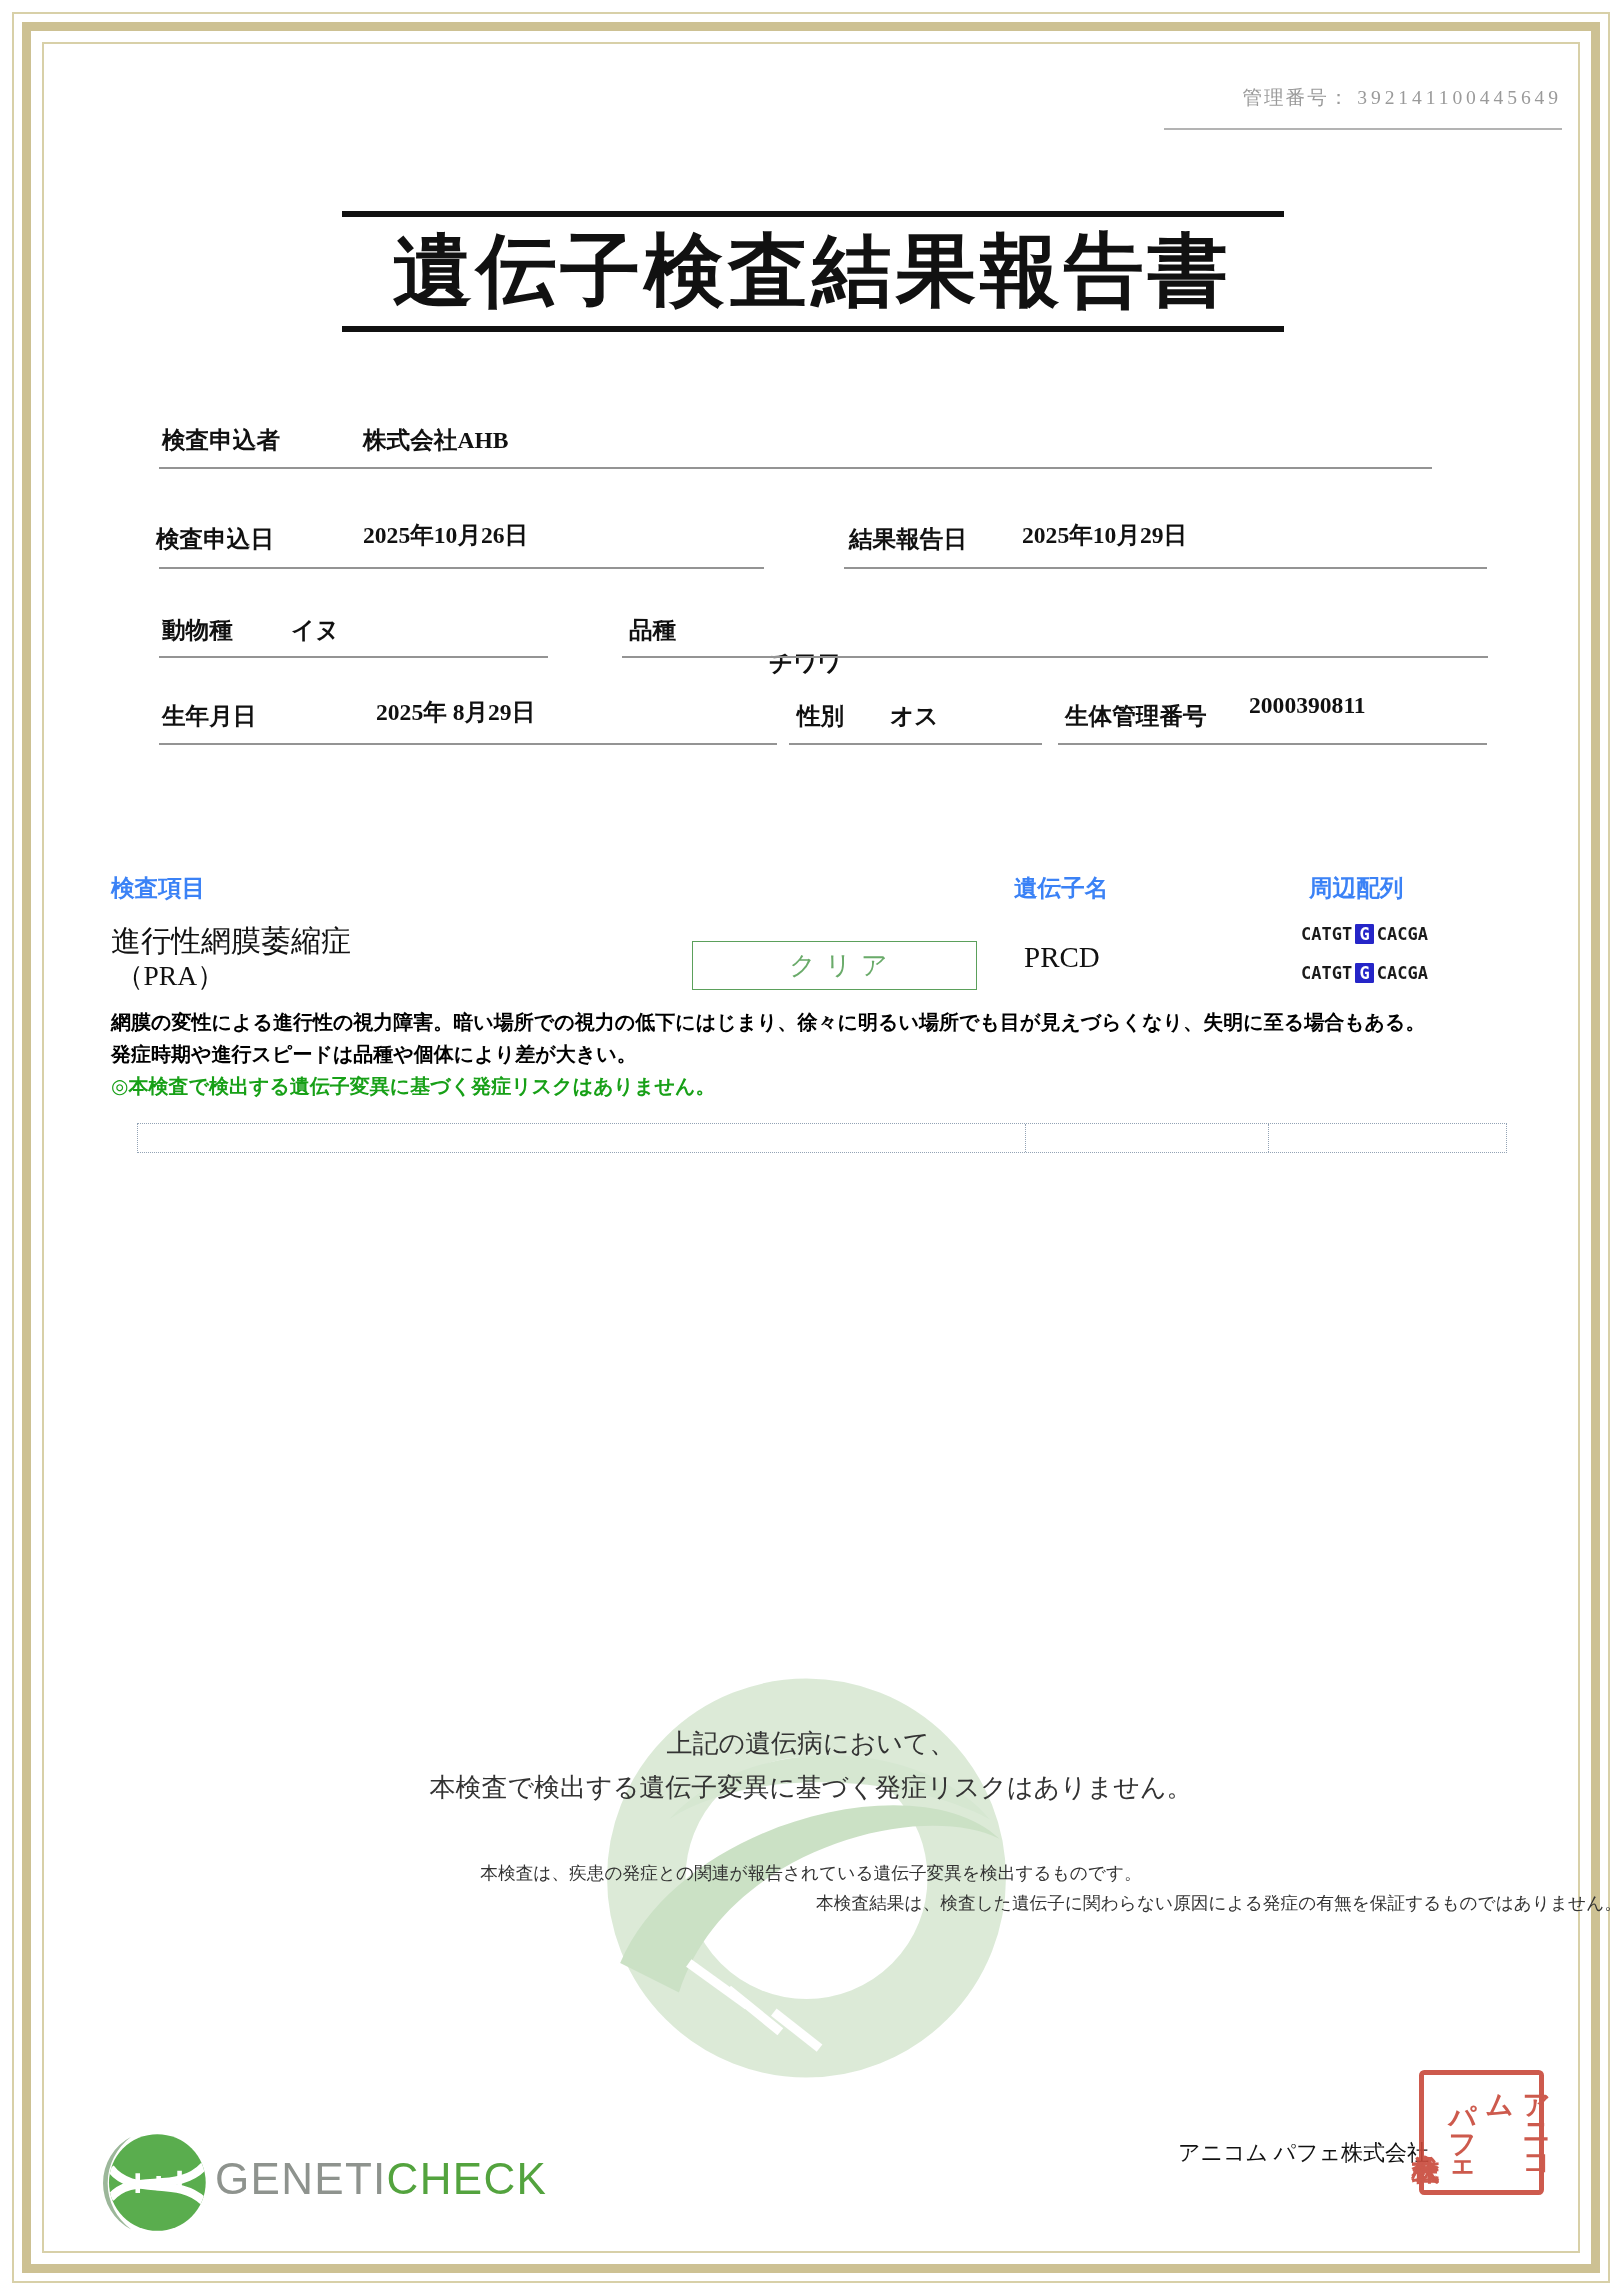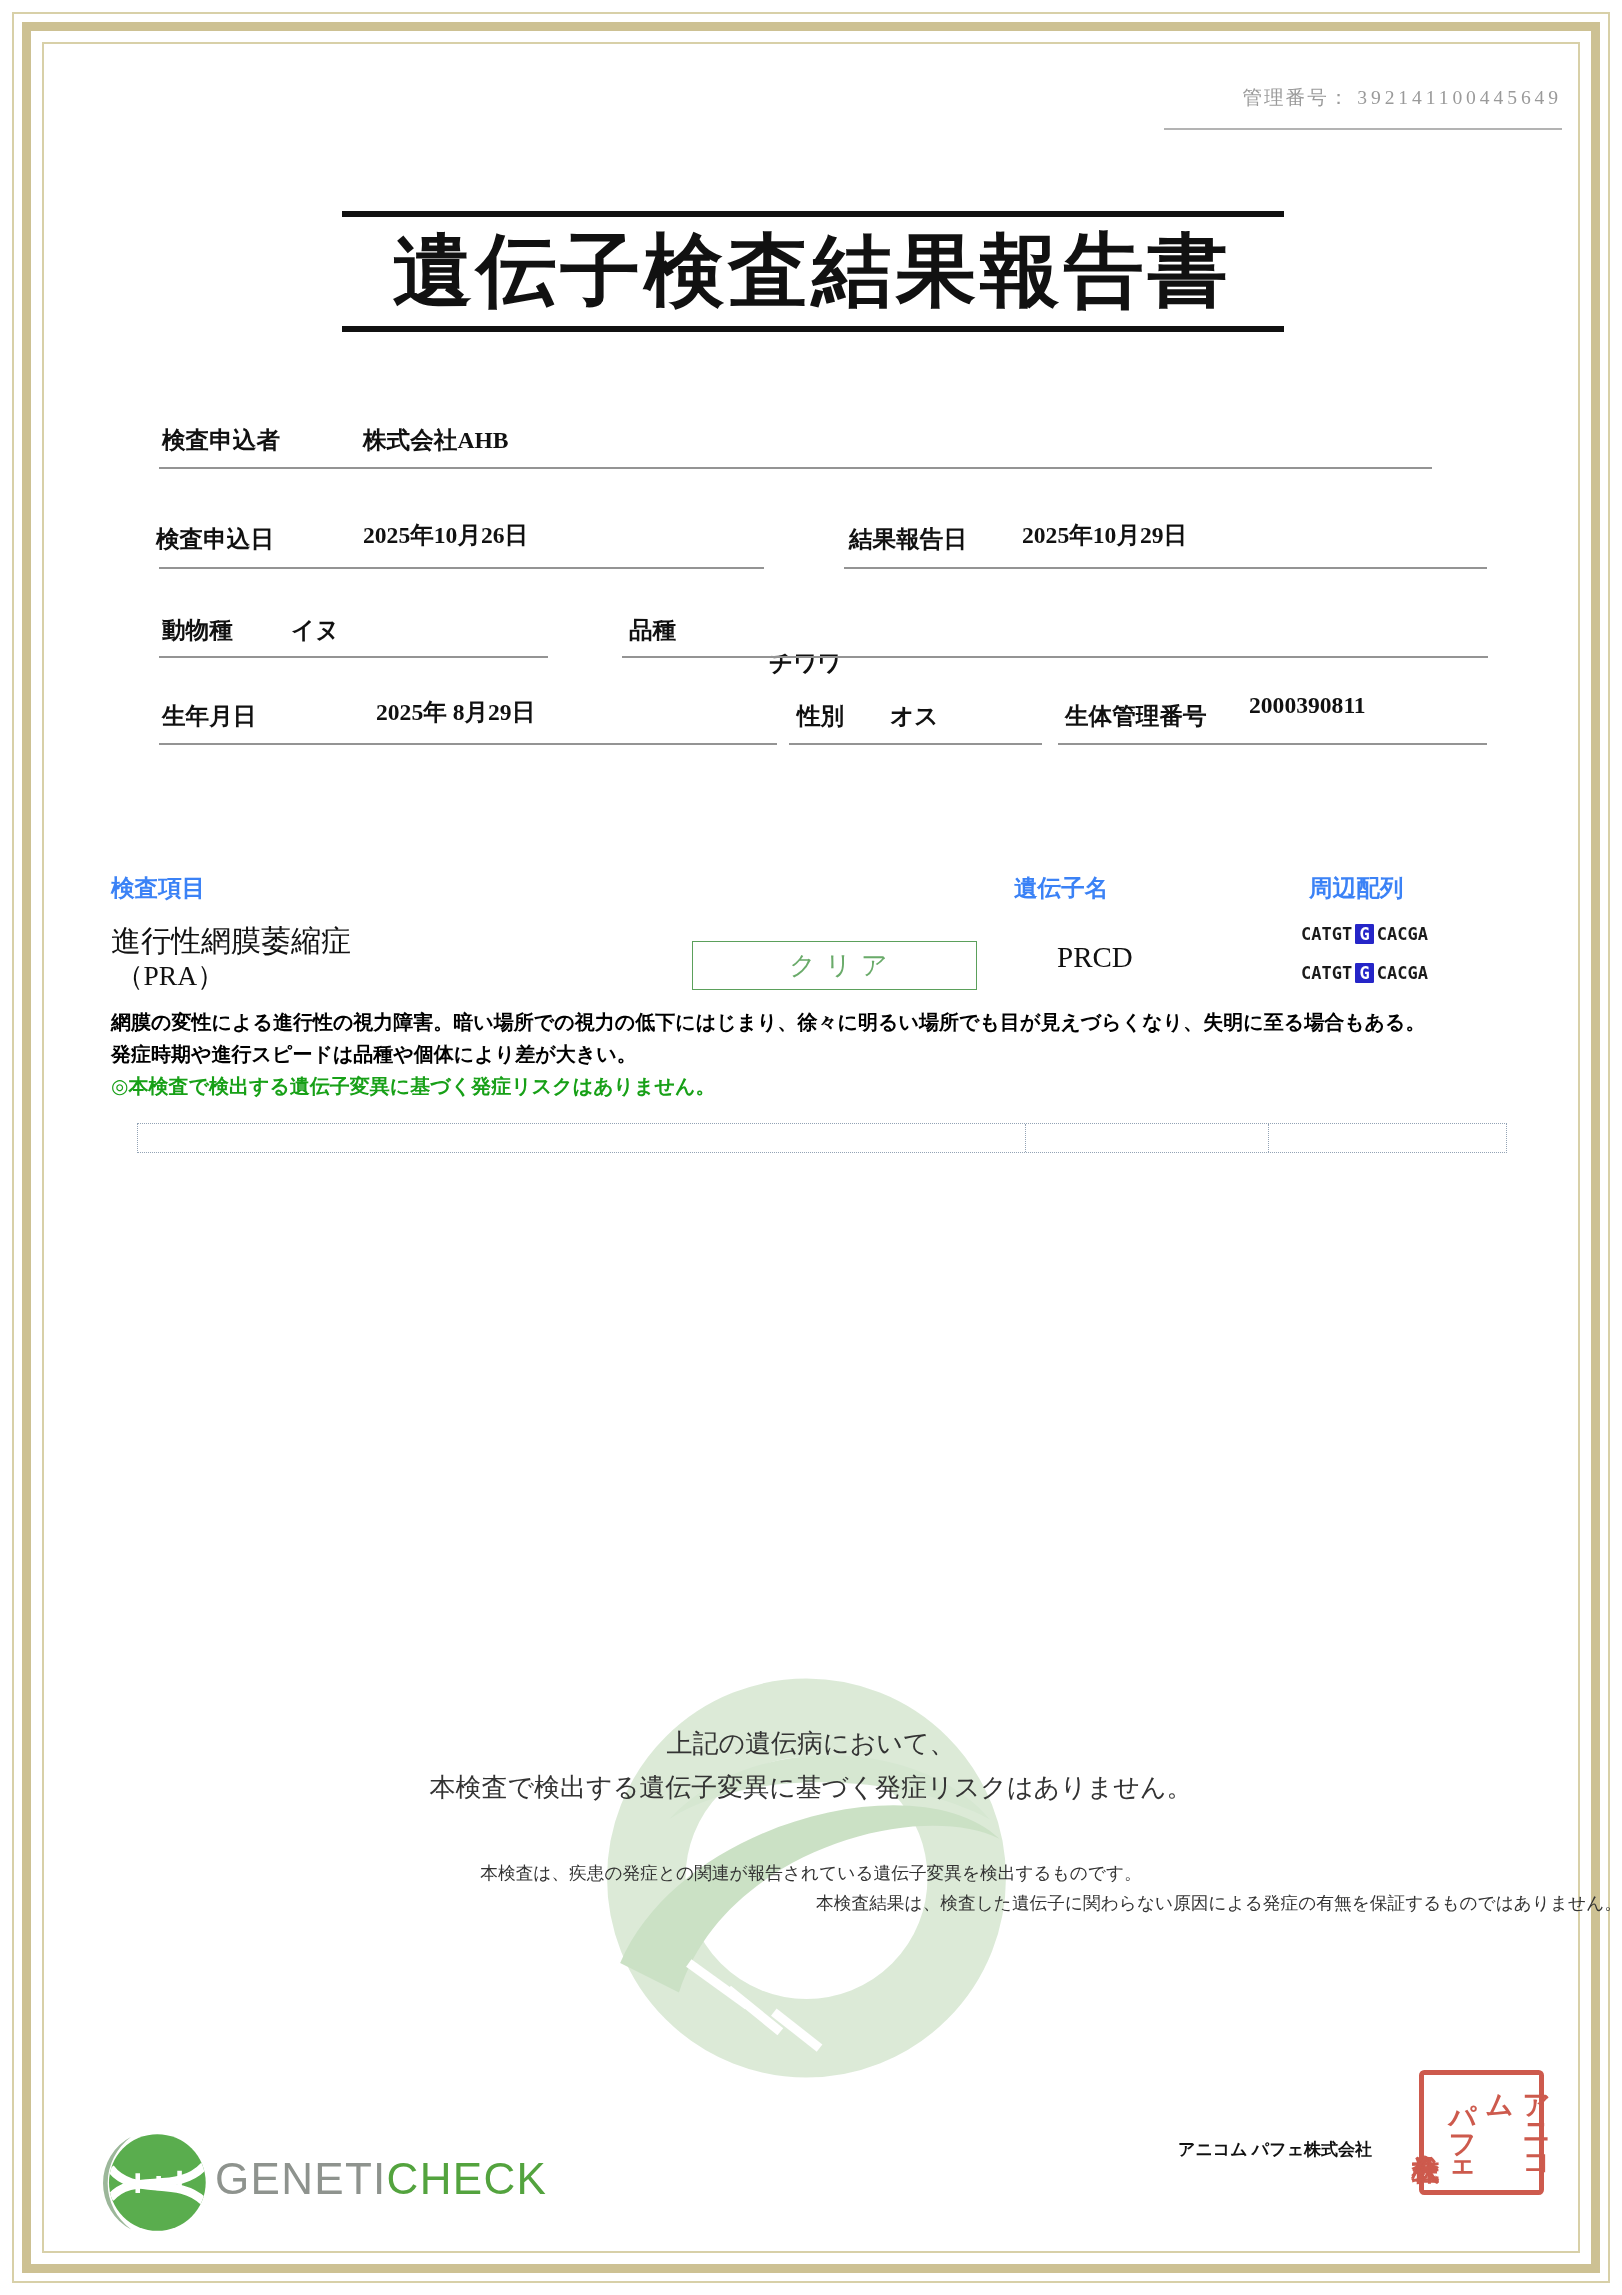--- a/index.html
+++ b/index.html
@@ -37,21 +37,21 @@
   
   .summary{left:0;width:1622px;text-align:center;font-family:"Liberation Sans","DejaVu Sans",sans-serif;color:#333;z-index:2;}
   .sum-big{font-size:26px;line-height:44px;}
   .sum-small{font-size:17.7px;line-height:30px;color:#333;}
   .watermark{left:558px;top:1623px;z-index:0;}
   
   .logo-text{left:215px;top:2154px;font-family:"Liberation Sans","DejaVu Sans",sans-serif;
              font-size:44px;letter-spacing:1.3px;white-space:nowrap;}
   .logo-text .g1{color:#8e938e;}
   .logo-text .g2{color:#53a33e;}
-  .company{left:1178px;top:2138px;font-size:17px;font-weight:bold;white-space:nowrap;z-index:1;}
+  .company{left:1178px;top:2138px;font-size:22px;font-weight:normal;white-space:nowrap;z-index:1;}
   .seal{left:1419px;top:2070px;width:115px;height:115px;border:5.2px solid #c8493a;border-radius:5.2px;
         z-index:2;display:flex;flex-direction:row;justify-content:center;align-items:center;opacity:0.9;}
   .seal span{writing-mode:vertical-rl;font-size:27.5px;font-weight:bold;color:#c8493a;line-height:37px;
              font-family:"Liberation Serif","DejaVu Serif",serif;}
 </style>
 </head>
 <body>
 
 <div class="page">
 
@@ -99,21 +99,21 @@
 
   <div class="abs ghead" style="left:111px;top:872px;">検査項目</div>
   <div class="abs ghead" style="left:1014px;top:872px;">遺伝子名</div>
   <div class="abs ghead" style="left:1309px;top:872px;">周辺配列</div>
 
   <div class="abs item-name" style="left:111px;top:921px;">進行性網膜萎縮症</div>
   <div class="abs item-sub" style="left:116px;top:958px;">（PRA）</div>
   <div class="abs result-box">
     <span>クリア</span>
   </div>
-  <div class="abs gene" style="left:1057px;top:941px;">PRCD</div>
+  <div class="abs gene" style="left:1024px;top:941px;">PRCD</div>
 
   <div class="abs seq" style="left:1301px;top:924px;">
     <span>CATGT</span><span class="chip">G</span><span>CACGA</span>
   </div>
   <div class="abs seq" style="left:1301px;top:963px;">
     <span>CATGT</span><span class="chip">G</span><span>CACGA</span>
   </div>
 
   <div class="abs desc">
     <div>網膜の変性による進行性の視力障害。暗い場所での視力の低下にはじまり、徐々に明るい場所でも目が見えづらくなり、失明に至る場合もある。</div>

